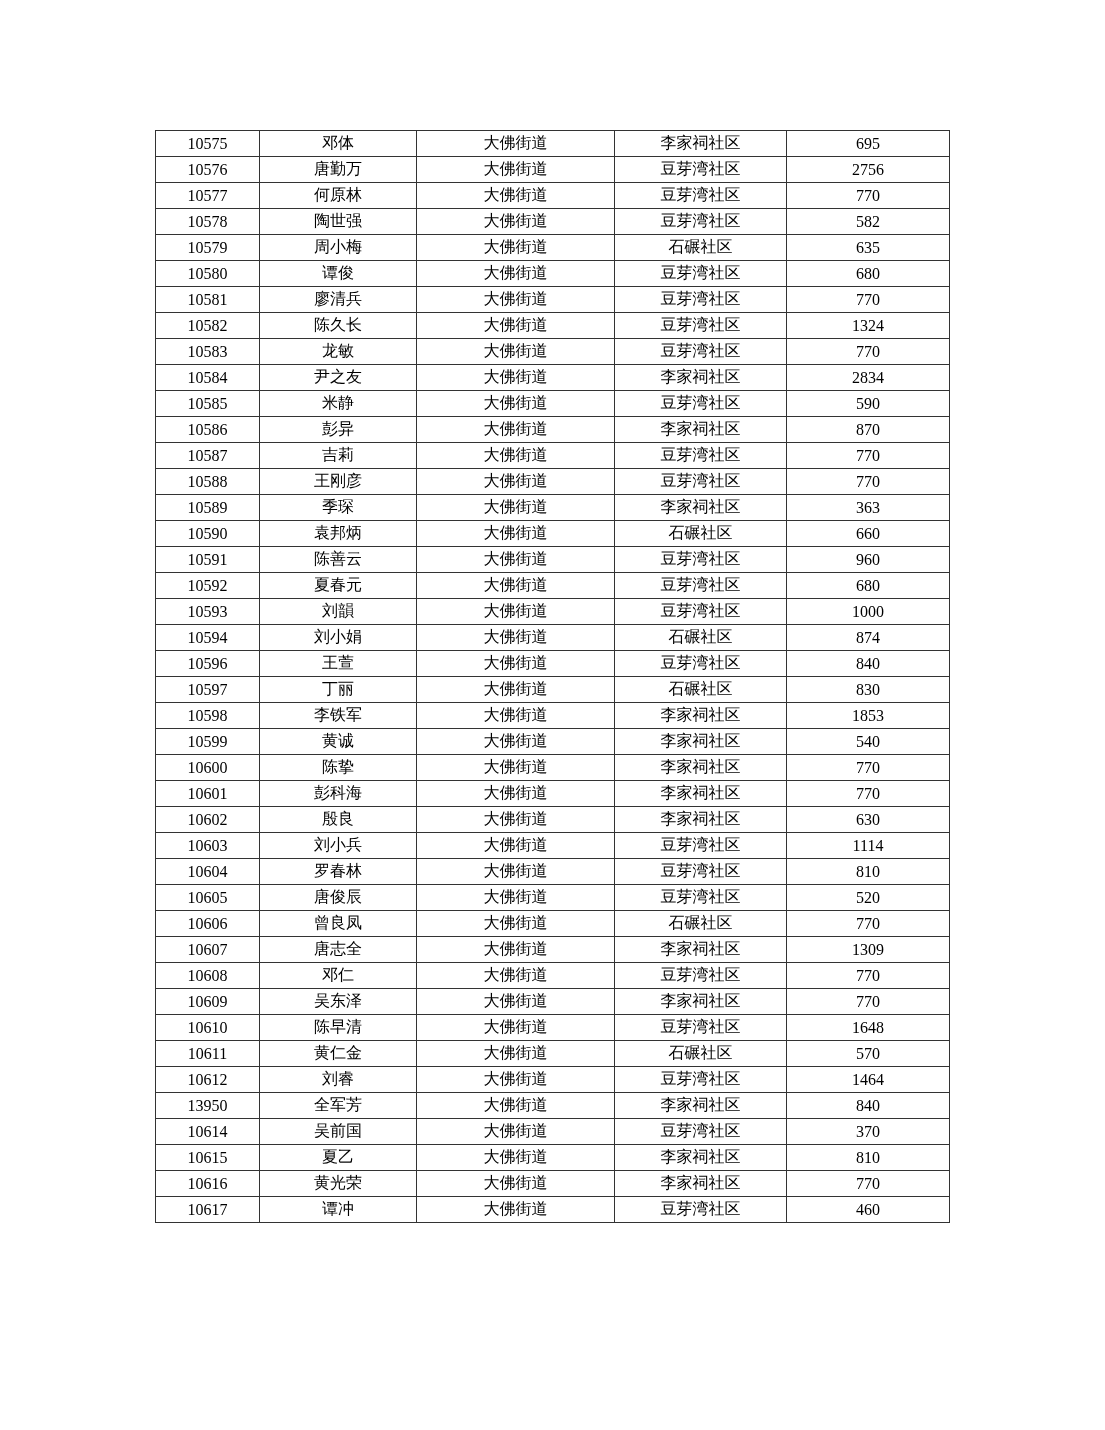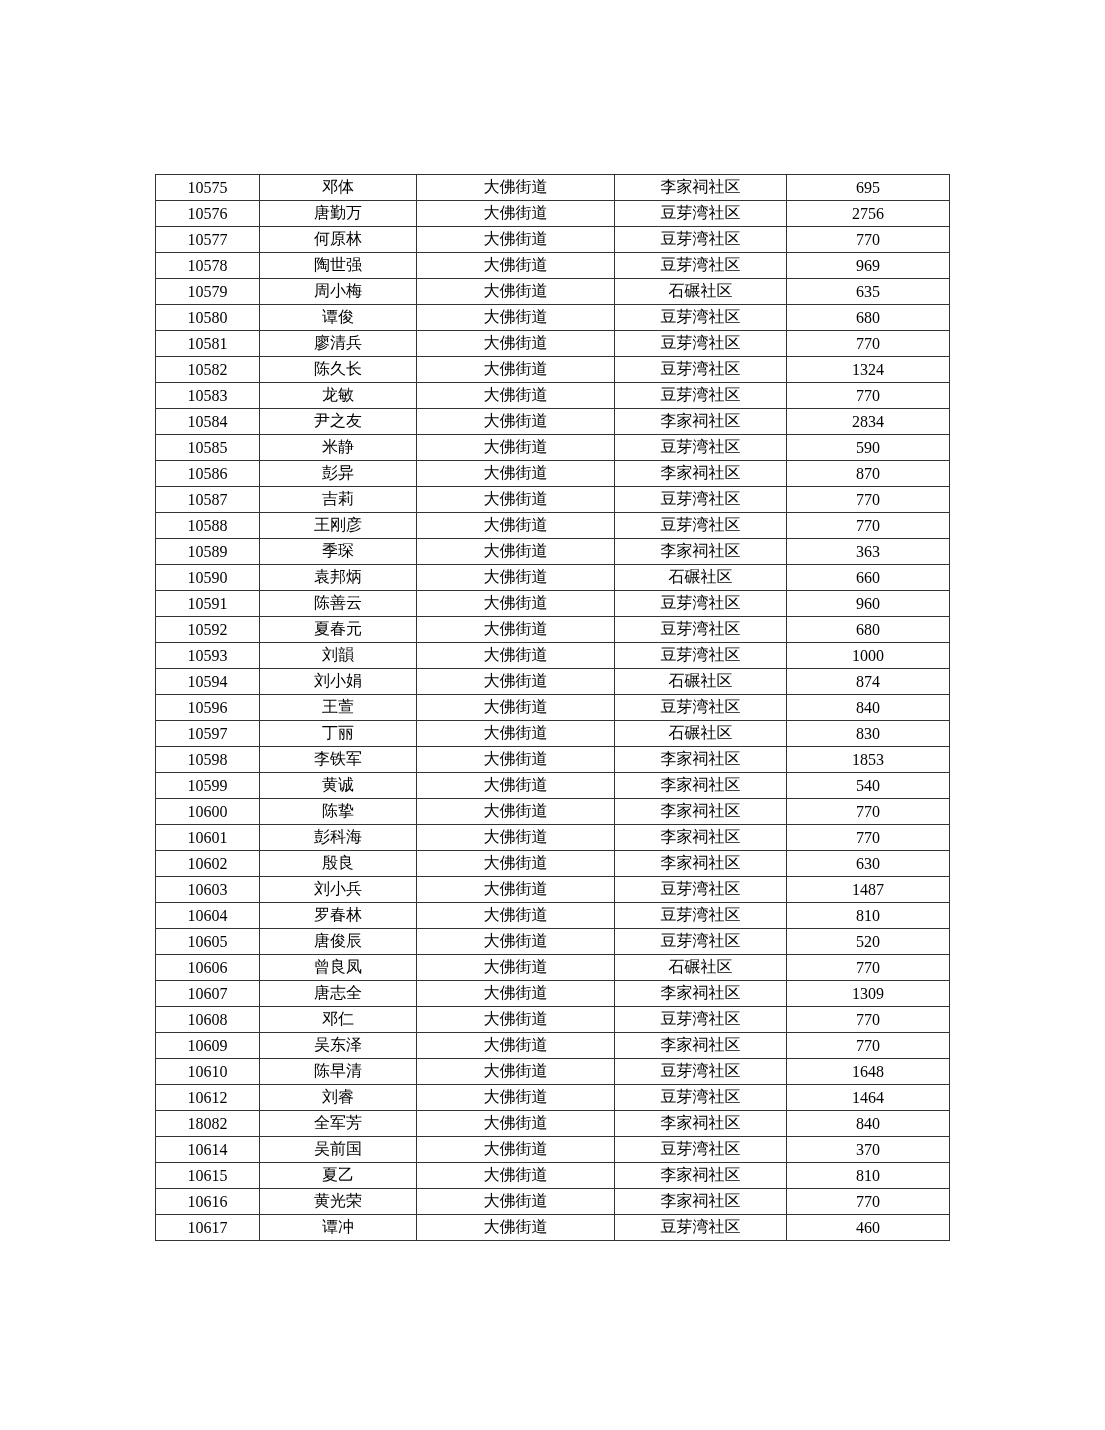--- a/index.html
+++ b/index.html
@@ -19,21 +19,20 @@
   .table-wrap {
     position: absolute;
     left: 155px;
     top: 130px;
     width: 794px;
   }
   table.records {
     border-collapse: collapse;
     width: 794px;
     table-layout: fixed;
-    margin-top: 44px;
   }
   table.records td {
     border: 1px solid #333333;
     height: 25px;
     padding: 0 2px;
     text-align: center;
     vertical-align: middle;
     font-size: 16px;
     color: #000000;
     overflow: hidden;
@@ -78,21 +77,21 @@
             <td>何原林</td>
             <td>大佛街道</td>
             <td>豆芽湾社区</td>
             <td>770</td>
           </tr>
           <tr>
             <td>10578</td>
             <td>陶世强</td>
             <td>大佛街道</td>
             <td>豆芽湾社区</td>
-            <td>969</td>
+            <td>582</td>
           </tr>
           <tr>
             <td>10579</td>
             <td>周小梅</td>
             <td>大佛街道</td>
             <td>石碾社区</td>
             <td>635</td>
           </tr>
           <tr>
             <td>10580</td>
@@ -246,21 +245,21 @@
             <td>殷良</td>
             <td>大佛街道</td>
             <td>李家祠社区</td>
             <td>630</td>
           </tr>
           <tr>
             <td>10603</td>
             <td>刘小兵</td>
             <td>大佛街道</td>
             <td>豆芽湾社区</td>
-            <td>1487</td>
+            <td>1114</td>
           </tr>
           <tr>
             <td>10604</td>
             <td>罗春林</td>
             <td>大佛街道</td>
             <td>豆芽湾社区</td>
             <td>810</td>
           </tr>
           <tr>
             <td>10605</td>
@@ -298,28 +297,35 @@
             <td>770</td>
           </tr>
           <tr>
             <td>10610</td>
             <td>陈早清</td>
             <td>大佛街道</td>
             <td>豆芽湾社区</td>
             <td>1648</td>
           </tr>
           <tr>
+            <td>10611</td>
+            <td>黄仁金</td>
+            <td>大佛街道</td>
+            <td>石碾社区</td>
+            <td>570</td>
+          </tr>
+          <tr>
             <td>10612</td>
             <td>刘睿</td>
             <td>大佛街道</td>
             <td>豆芽湾社区</td>
             <td>1464</td>
           </tr>
           <tr>
-            <td>18082</td>
+            <td>13950</td>
             <td>全军芳</td>
             <td>大佛街道</td>
             <td>李家祠社区</td>
             <td>840</td>
           </tr>
           <tr>
             <td>10614</td>
             <td>吴前国</td>
             <td>大佛街道</td>
             <td>豆芽湾社区</td>

